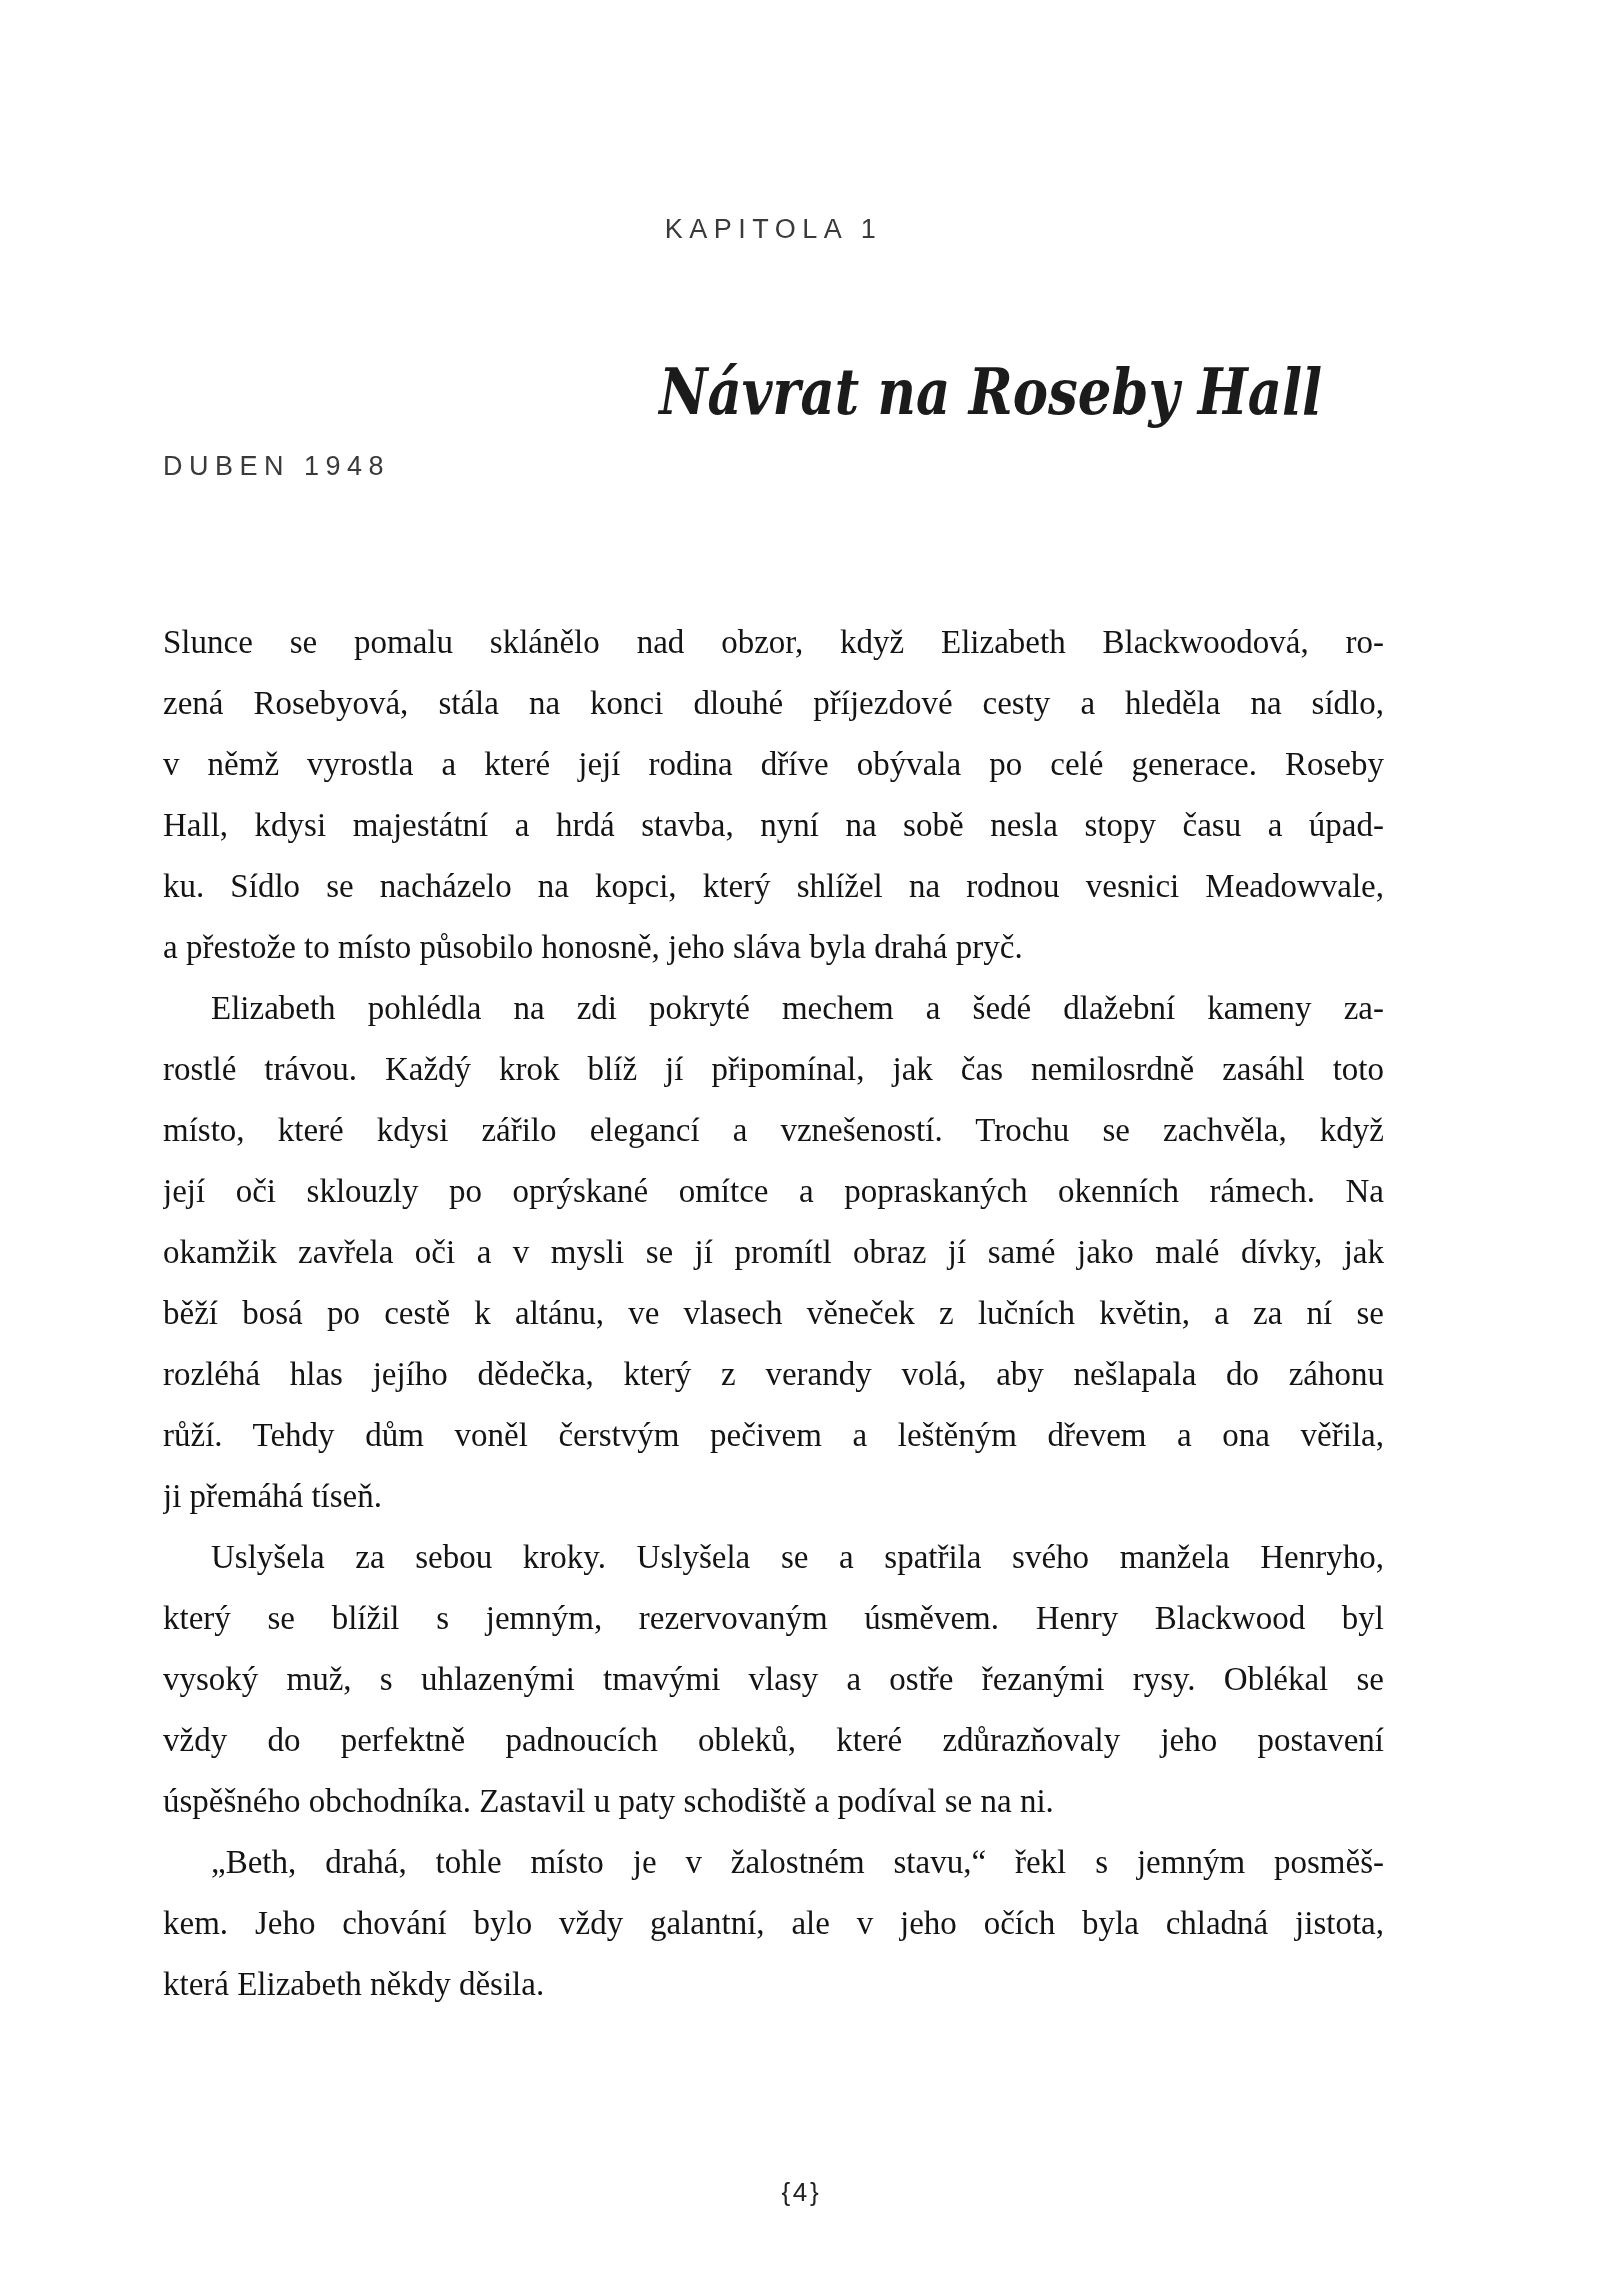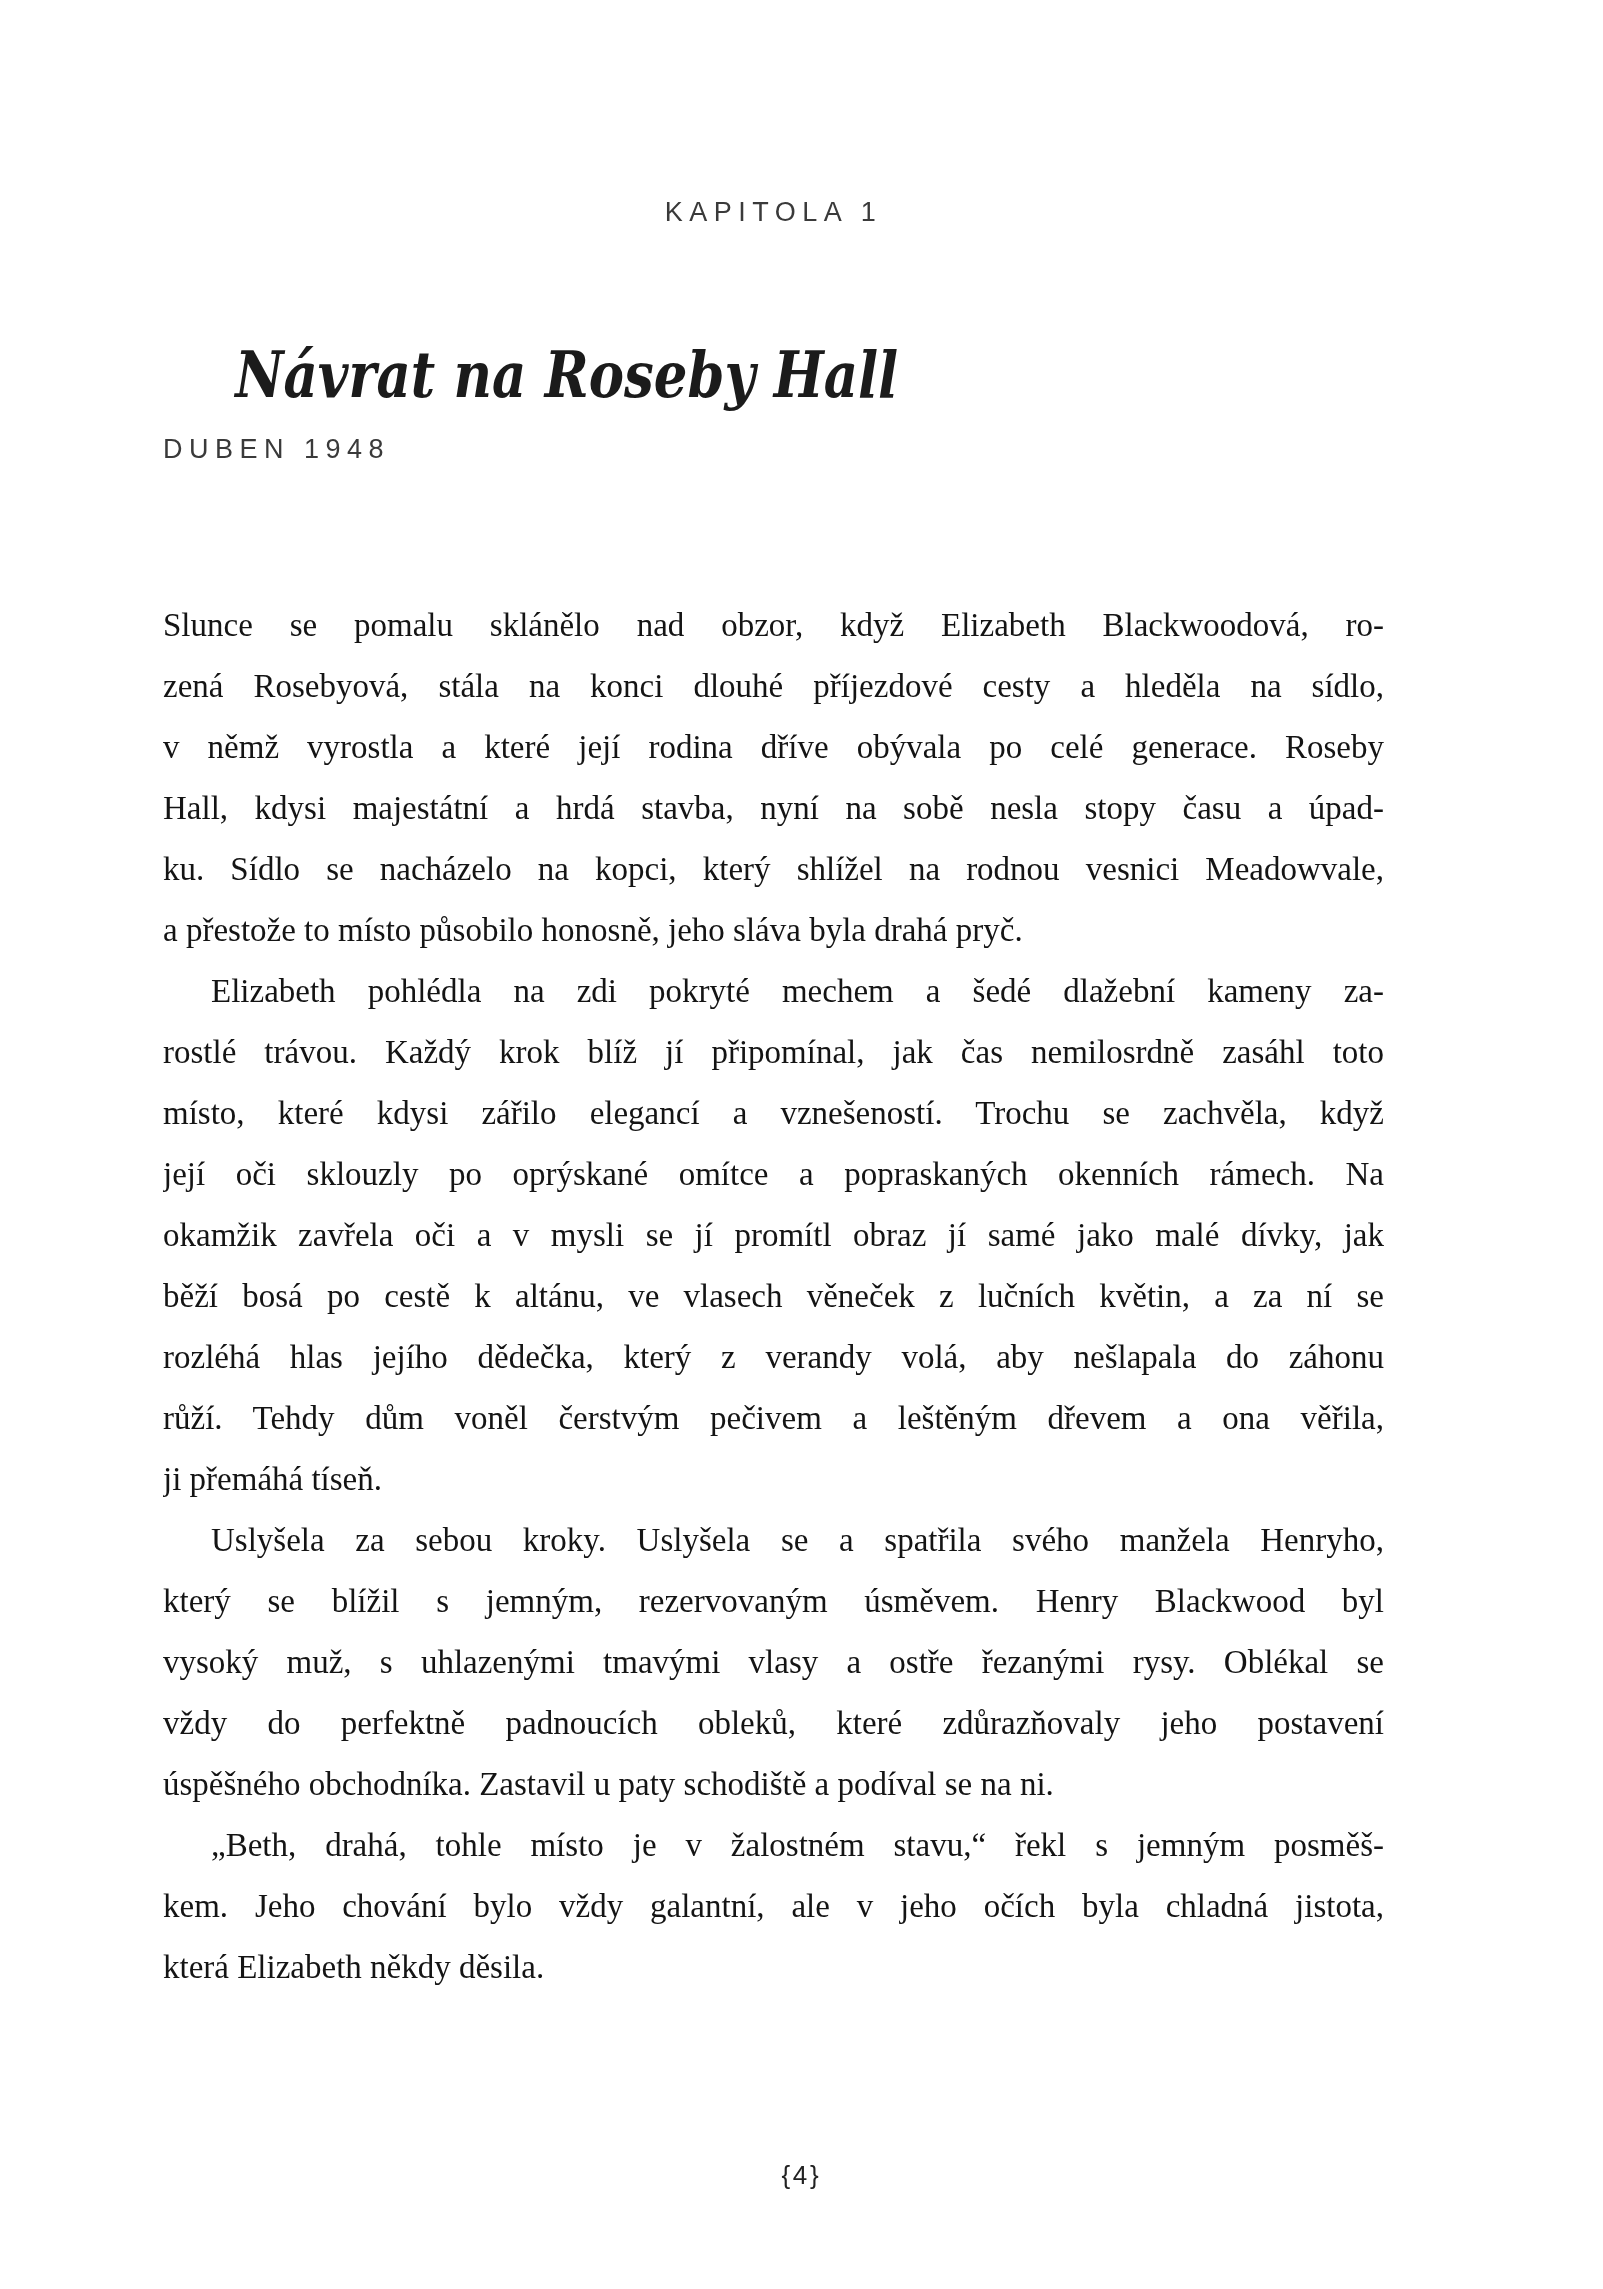--- a/index.html
+++ b/index.html
@@ -9,39 +9,40 @@
   body {
     width: 1603px;
     height: 2290px;
     background: #ffffff;
     position: relative;
     overflow: hidden;
   }
   .page {
     position: absolute;
     inset: 0;
+    margin-top: 17px;
   }
   .kicker {
     position: absolute;
     left: 163px;
     width: 1221px;
     top: 197px;
     text-align: center;
     font-family: "Liberation Sans", sans-serif;
     font-size: 27px;
     font-weight: 400;
     letter-spacing: 6.5px;
     color: #3a3a3a;
   }
   .title-wrap {
     position: absolute;
-    left: 172px;
+    left: 164px;
     width: 1221px;
     top: 338px;
-    text-align: left;
+    text-align: right;
   }
   .title {
     display: inline-block;
     font-family: "DejaVu Serif", serif;
     font-style: italic;
     font-weight: 700;
     font-size: 63px;
     color: #1b1b1b;
     transform: scaleX(0.84);
     transform-origin: center;

